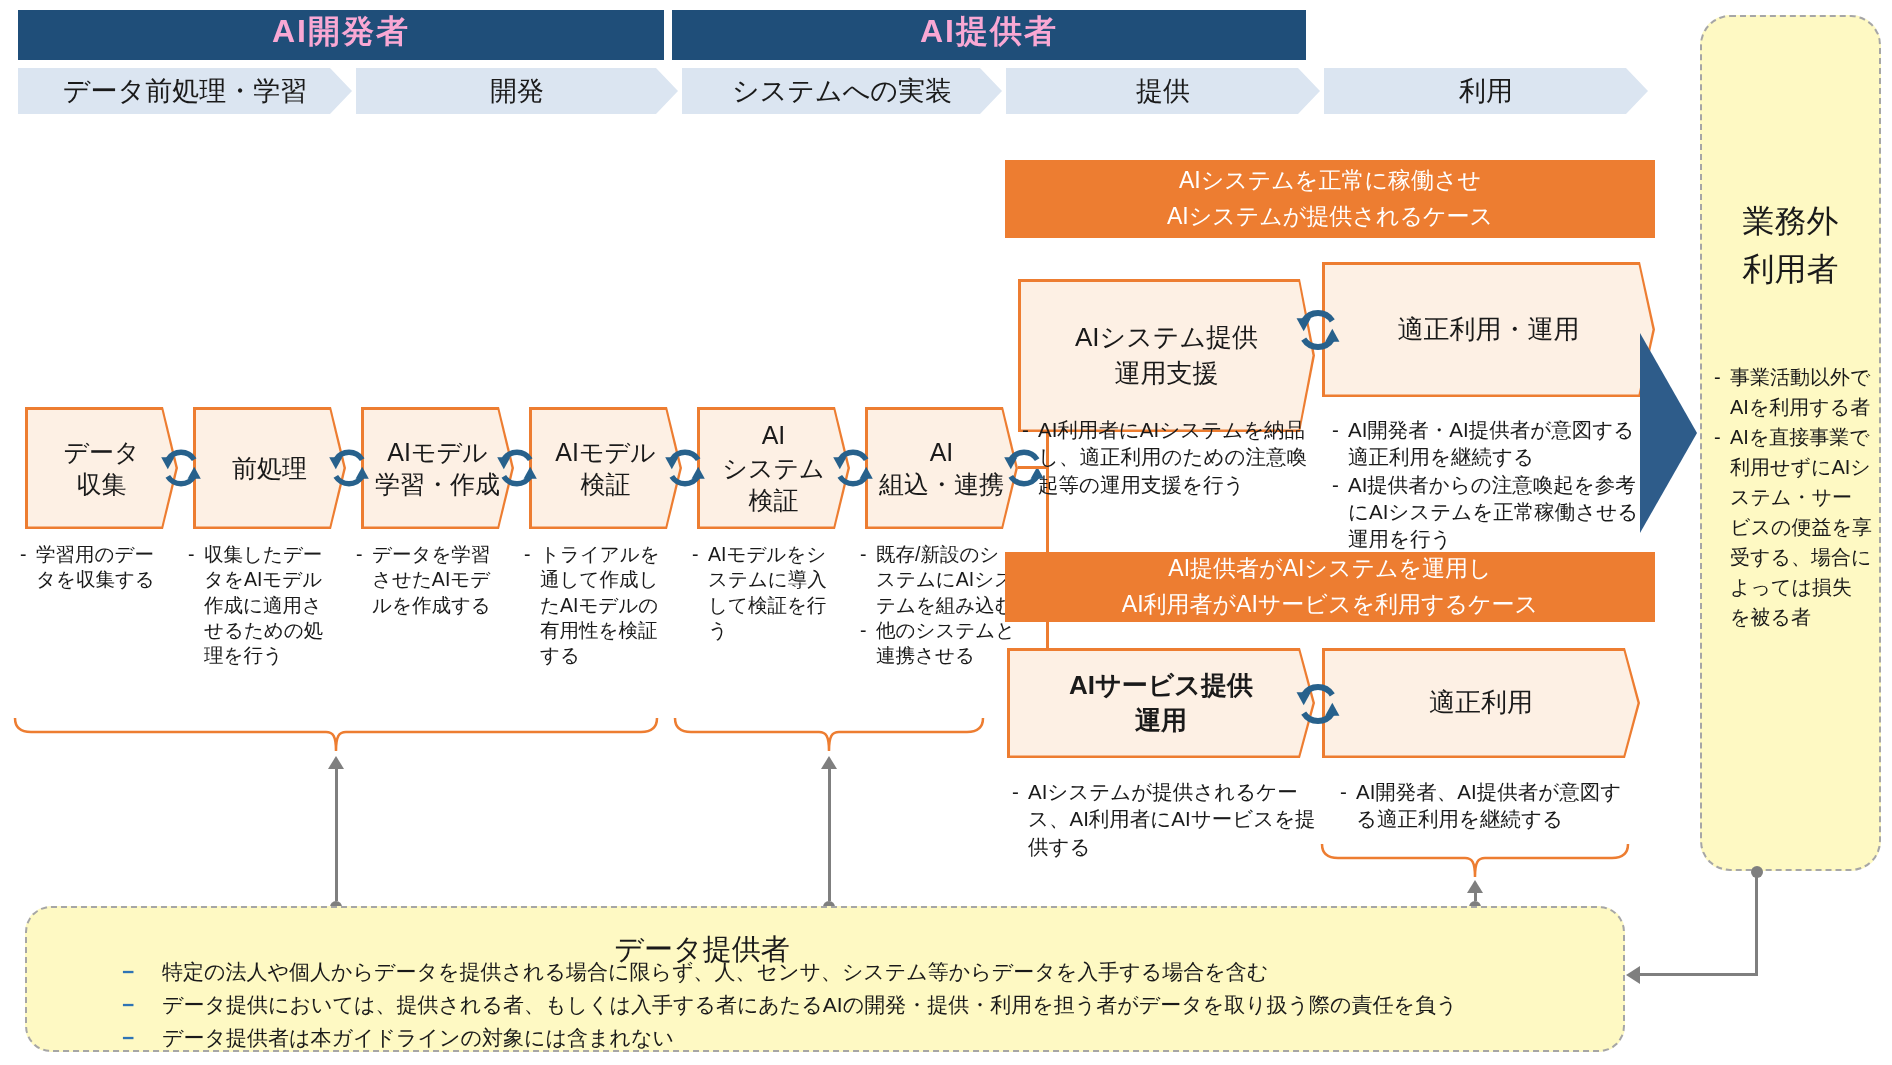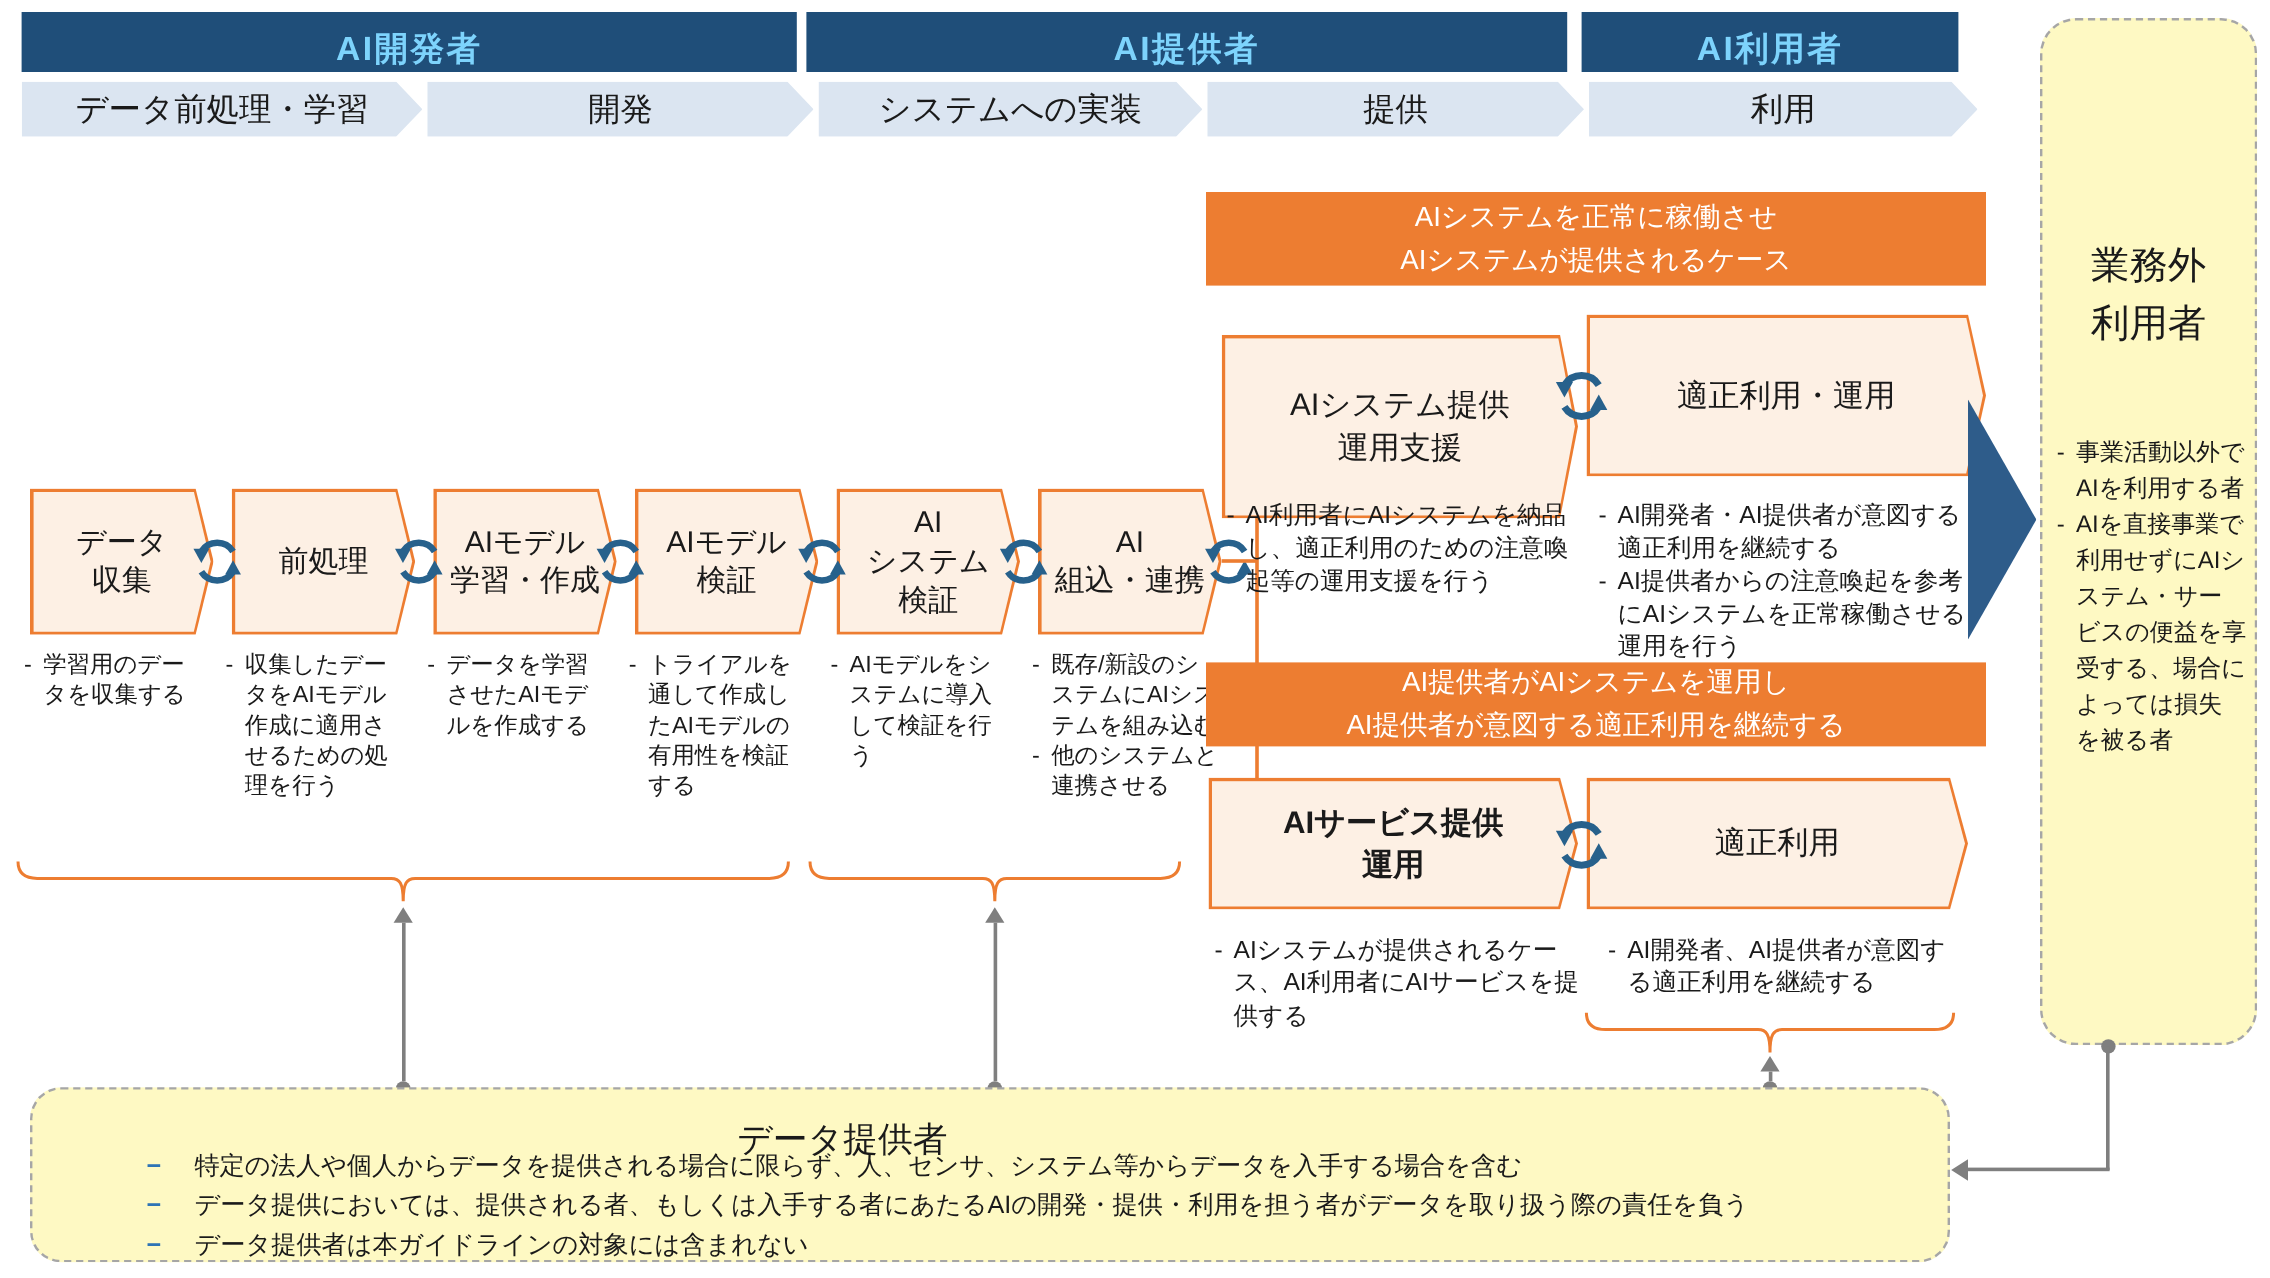--- a/index.html
+++ b/index.html
@@ -1,21 +1,21 @@
 <!DOCTYPE html>
 <html><head>
 <meta charset="utf-8">
 <style>
   html,body{margin:0;padding:0;background:#fff;}
   #canvas{position:relative;width:1892px;height:1065px;background:#fff;overflow:hidden;
           font-family:"Liberation Sans","DejaVu Sans",sans-serif;color:#1a1a1a;}
   .abs{position:absolute;}
   
-  .rolebar{background:#1F4E79;color:#7dd3fc;display:flex;align-items:flex-end;justify-content:center;
-           font-weight:bold;font-size:28px;letter-spacing:2px;}
+  .rolebar{background:#1F4E79;color:#f9a8d4;display:flex;align-items:flex-start;justify-content:center;
+           font-weight:bold;font-size:32px;letter-spacing:2px;}
   
   .stage{background:#DBE5F1;display:flex;align-items:center;justify-content:center;font-size:27px;
          clip-path:polygon(0 0,calc(100% - 22px) 0,100% 50%,calc(100% - 22px) 100%,0 100%);}
   
   .pent{clip-path:polygon(0 0,calc(100% - 15px) 0,100% 50%,calc(100% - 15px) 100%,0 100%);background:#ED7D31;}
   .pent .in{position:absolute;inset:2.5px;background:#FDF0E4;display:flex;align-items:center;justify-content:center;
             text-align:center;white-space:pre-line;
             clip-path:polygon(0 0,calc(100% - 14px) 0,100% 50%,calc(100% - 14px) 100%,0 100%);}
   .step-label{font-size:25px;line-height:1.3;}
   .case-label{font-size:26px;line-height:1.35;}
@@ -43,23 +43,20 @@
 <body>
 
 <div id="canvas">
 
   <div class="abs rolebar" style="left:18px;top:10px;width:646px;height:50px;">
       <span>AI開発者</span>
     </div>
   <div class="abs rolebar" style="left:672px;top:10px;width:634px;height:50px;">
       <span>AI提供者</span>
     </div>
-  <div class="abs rolebar" style="left:1318px;top:10px;width:314px;height:50px;">
-      <span>AI利用者</span>
-    </div>
 
   <div class="abs stage" style="left:18px;top:68px;width:334px;height:46px;">
       <span>データ前処理・学習</span>
     </div>
   <div class="abs stage" style="left:356px;top:68px;width:322px;height:46px;">
       <span>開発</span>
     </div>
   <div class="abs stage" style="left:682px;top:68px;width:320px;height:46px;">
       <span>システムへの実装</span>
     </div>
@@ -224,21 +221,21 @@
         <span class="d">-</span>
         <span>AI開発者・AI提供者が意図する適正利用を継続する</span>
       </div>
     <div class="blt">
         <span class="d">-</span>
         <span>AI提供者からの注意喚起を参考にAIシステムを正常稼働させる運用を行う</span>
       </div>
   </div>
 
   <div class="abs banner" style="left:1005px;top:552px;width:650px;height:70px;"><span>AI提供者がAIシステムを運用し
-AI提供者が意図する適正利用を継続する</span></div>
+AI利用者がAIサービスを利用するケース</span></div>
 
   <div class="abs pent" style="left:1007px;top:648px;width:308px;height:110px;font-weight:bold;">
       <div class="in case-label">AIサービス提供
 運用</div>
     </div>
   <div class="abs pent" style="left:1322px;top:648px;width:318px;height:110px;">
       <div class="in case-label">適正利用</div>
     </div>
   <svg class="abs" style="left:1292px;top:678px;" width="52" height="52" viewBox="0 0 40 40">
       <path d="M31 13 A13 13 0 0 0 9 13" fill="none" stroke="#27618C" stroke-width="4.5"></path>

